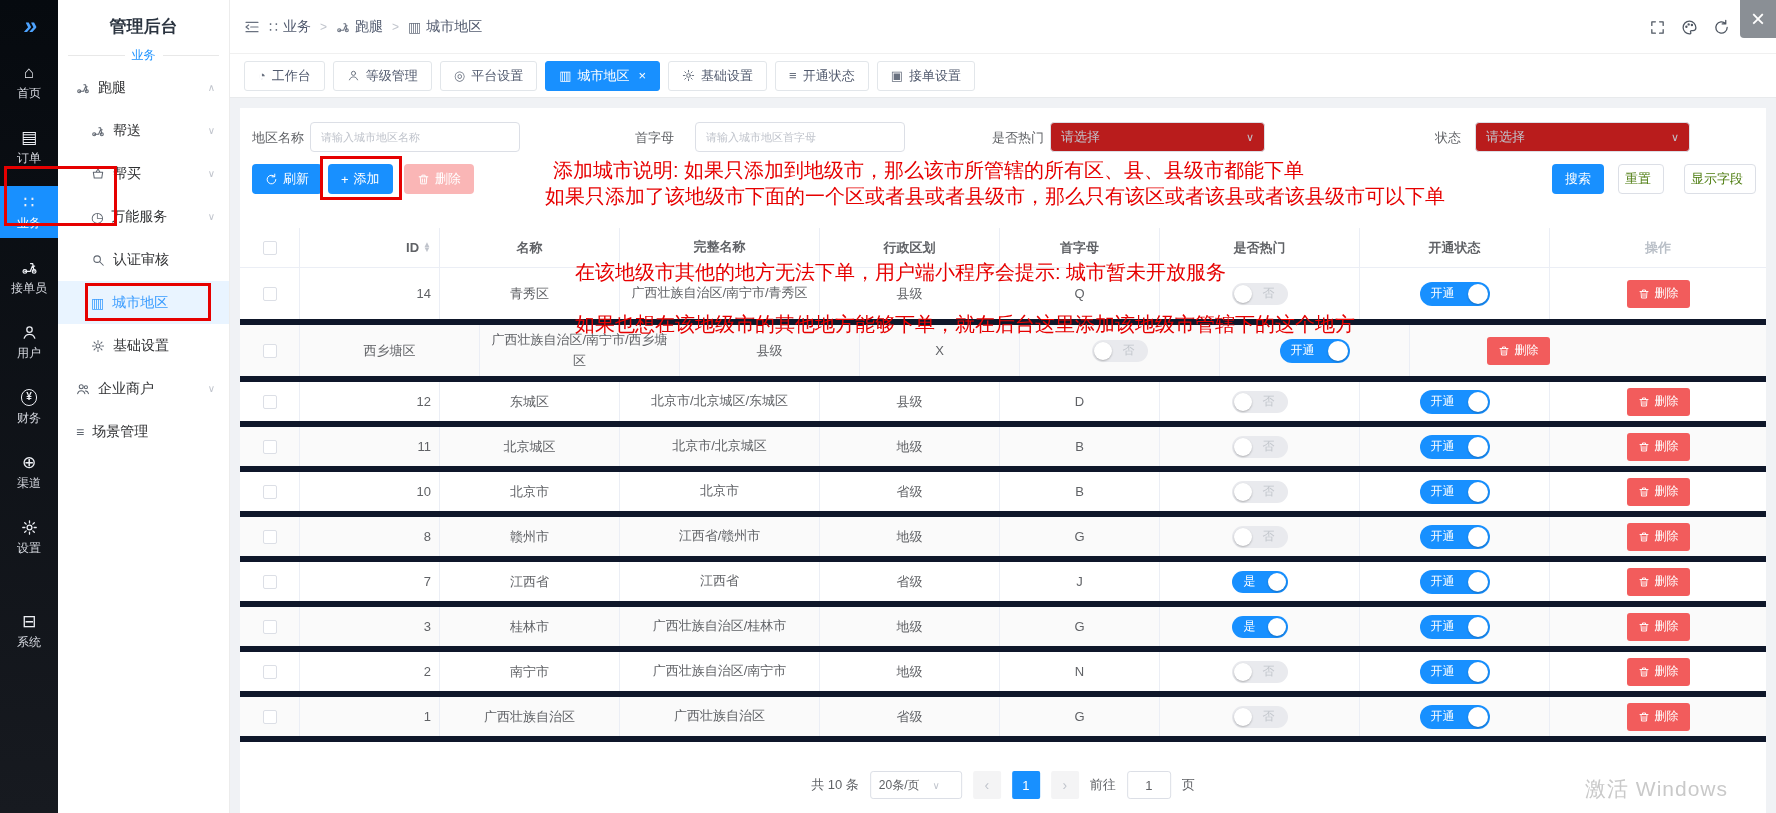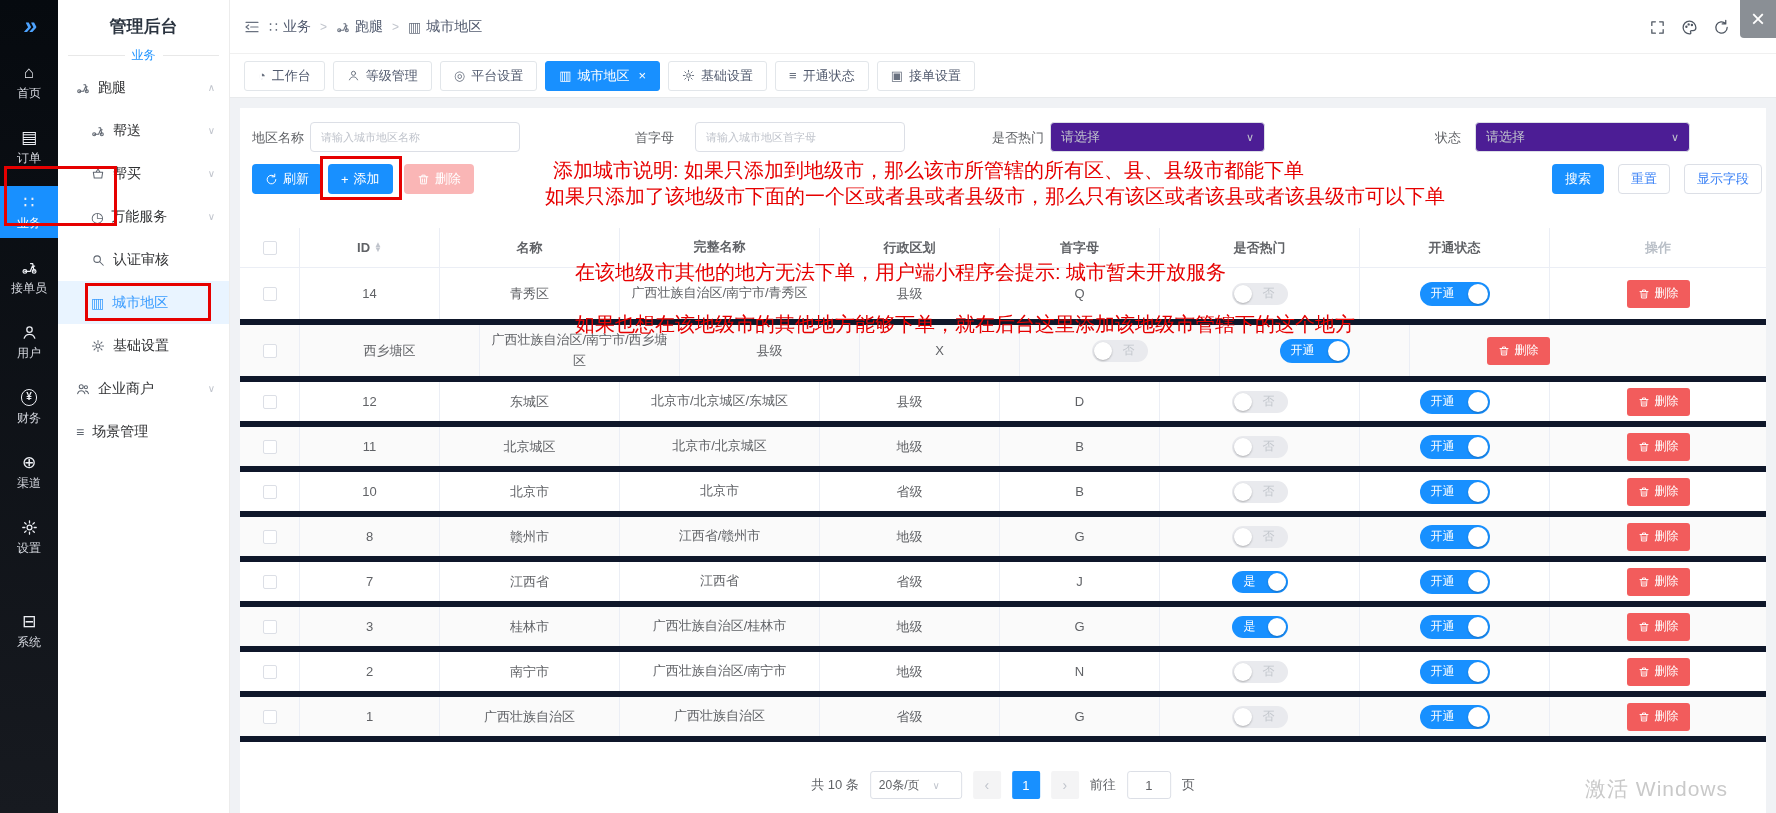--- a/index.html
+++ b/index.html
@@ -47,39 +47,39 @@
   .tab .icon { font-size:13px; color:#6a7280; }
   .tab.active { background:#1890ff; border-color:#1890ff; color:#fff; }
   .tab.active .icon { color:#fff; }
   .tab .tab-close { margin-left:3px; font-size:13px; }
 
   
   #panel { position:absolute; left:240px; top:108px; width:1526px; height:705px; background:#fff; z-index:1; }
   .flabel { position:absolute; top:21px; font-size:13px; color:#606266; }
   .finput { position:absolute; top:14px; width:210px; height:30px; border:1px solid #dcdfe6; border-radius:4px; background:#fff; font-size:11px; color:#303133; padding:0 10px; outline:none; }
   .finput::placeholder { color:#c0c4cc; }
-  .fselect { position:absolute; top:14px; width:215px; height:30px; border:1px solid #dcdfe6; border-radius:4px; background:#4c1d95; display:flex; align-items:center; padding:0 10px; cursor:pointer;gap:36px; }
+  .fselect { position:absolute; top:14px; width:215px; height:30px; border:1px solid #dcdfe6; border-radius:4px; background:#b91c1c; display:flex; align-items:center; padding:0 10px; cursor:pointer;gap:36px; }
   .fselect .ph { font-size:13px; color:#c0c4cc; flex:1; }
   .fselect .caret { font-size:11px; color:#c0c4cc; }
 
   .btn { position:absolute; top:56px; height:30px; border:1px solid transparent; border-radius:4px; display:inline-flex; align-items:center; gap:5px; padding:0 12px; font-size:13px; cursor:pointer; white-space:nowrap; }
   .btn .icon { font-size:13px; }
   .btn-primary { background:#1890ff; color:#fff; }
   .btn-danger-dis { background:#fab6b6; color:#fff; cursor:not-allowed; }
-  .btn-plain { background:#fff; border-color:#dcdfe6; color:#3b82f6; }
+  .btn-plain { background:#fff; border-color:#dcdfe6; color:#4d7c0f;padding-left:6px; }
 
   
   #table { position:absolute; left:0; top:120px; width:1526px; }
   .t-head { display:flex; height:40px; align-items:center; border-bottom:1px solid #ebeef5; font-size:13px; font-weight:700; color:#606266; }
   .t-row { display:flex; height:45px; align-items:center; border-bottom:6px solid #0f172a; font-size:13px; color:#606266; background:#fff; }
   .t-row.tall { height:57px; }
   .t-row.stripe { background:#fafafa; }
   .cell { display:flex; align-items:center; justify-content:center; height:100%; border-right:1px solid #ebeef5; text-align:center; padding:0 8px; }
   .cell:last-child { border-right:none; }
-  .c0{width:60px;} .c1{width:140px;} .c2{width:180px;} .c3{width:200px;} .c4{width:180px;}
+  .c0{width:60px;} .c1{width:140px;justify-content:flex-end;} .c2{width:180px;} .c3{width:200px;} .c4{width:180px;}
   .c5{width:160px;} .c6{width:200px;} .c7{width:190px;} .c8{width:216px;}
   .c3 { line-height:1.6; word-break:break-all; }
   .th-op { color:#b9bfc7; font-weight:700; }
   .checkbox { width:14px; height:14px; border:1px solid #dcdfe6; border-radius:2px; background:#fff; cursor:pointer; }
   .sort { display:inline-flex; flex-direction:column; margin-left:4px; line-height:.55; font-size:8px; color:#c0c4cc; cursor:pointer; }
 
   .sw { position:relative; display:inline-flex; align-items:center; height:22px; border-radius:12px; font-size:12px; cursor:pointer; }
   .sw .knob { position:absolute; top:2px; width:18px; height:18px; border-radius:50%; background:#fff; box-shadow:0 1px 2px rgba(0,0,0,.25); }
   .sw.off { width:56px; background:#e9eaee; color:#c3c7cd; justify-content:flex-end; padding-right:13px; }
   .sw.off .knob { left:2px; }

